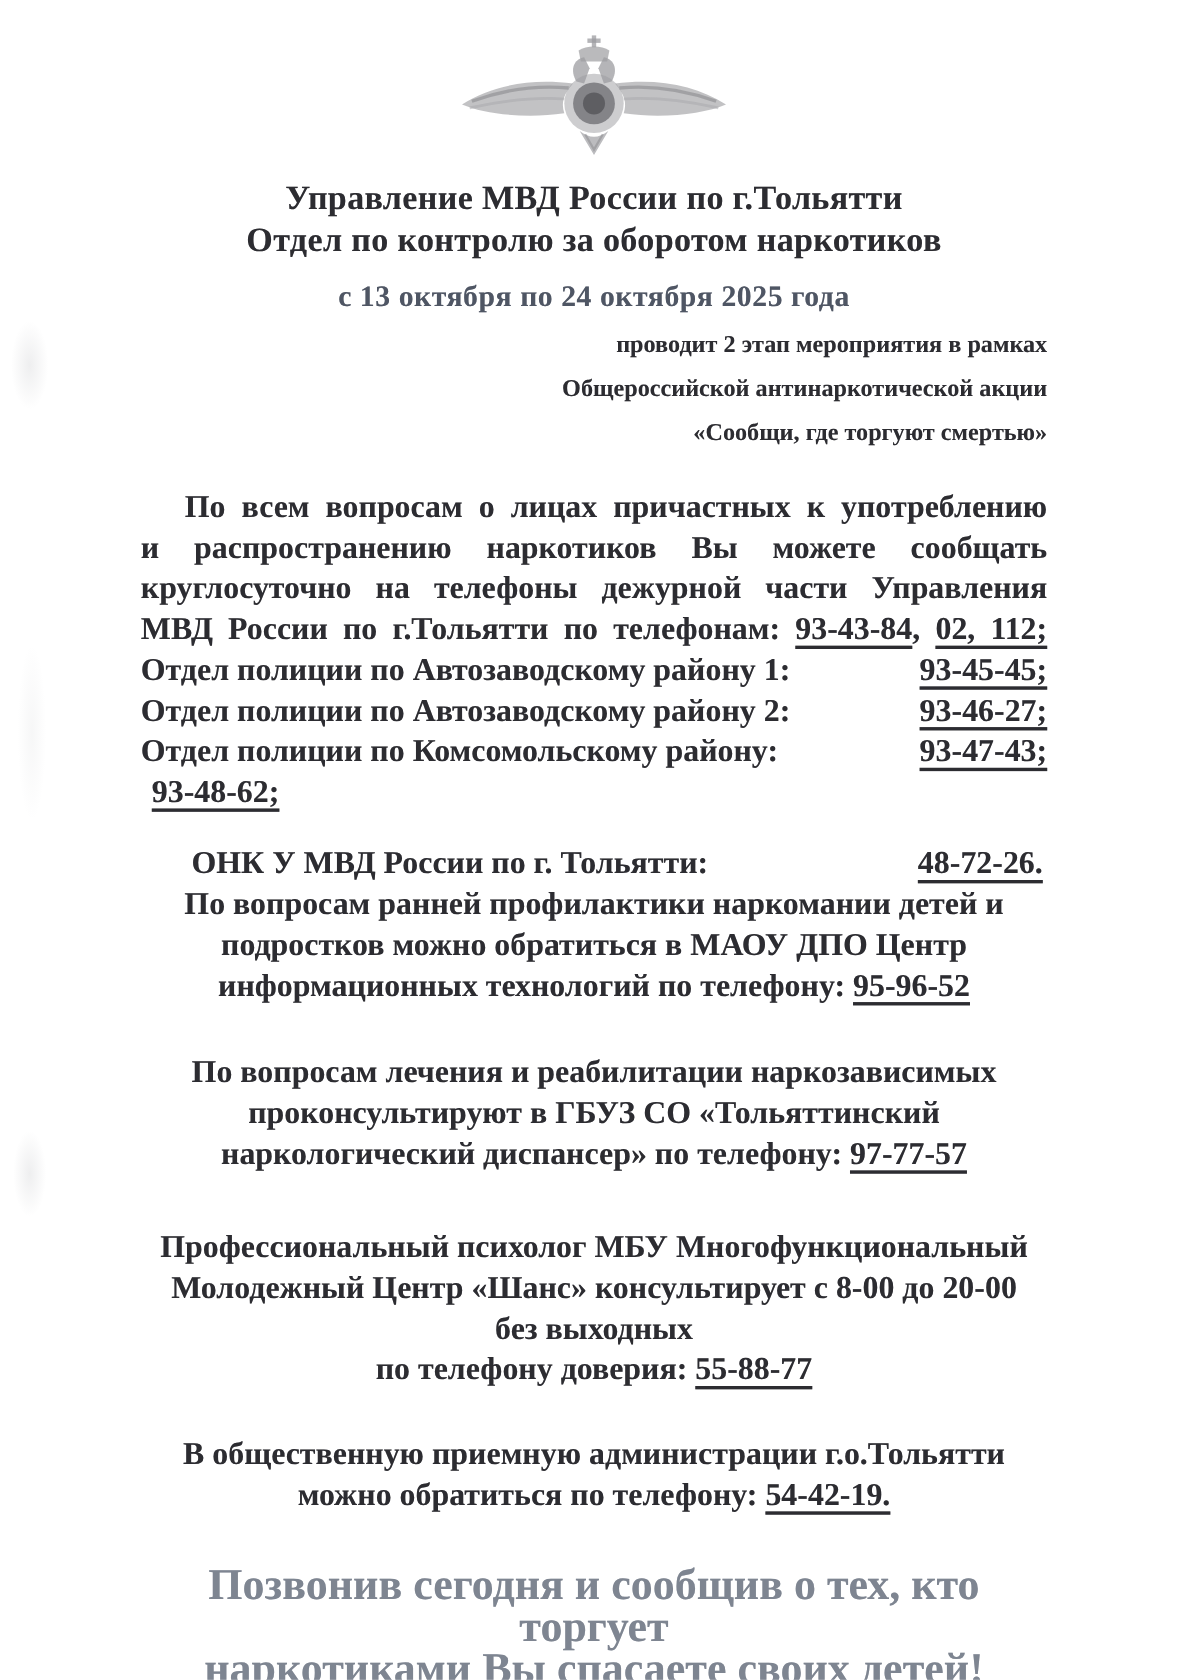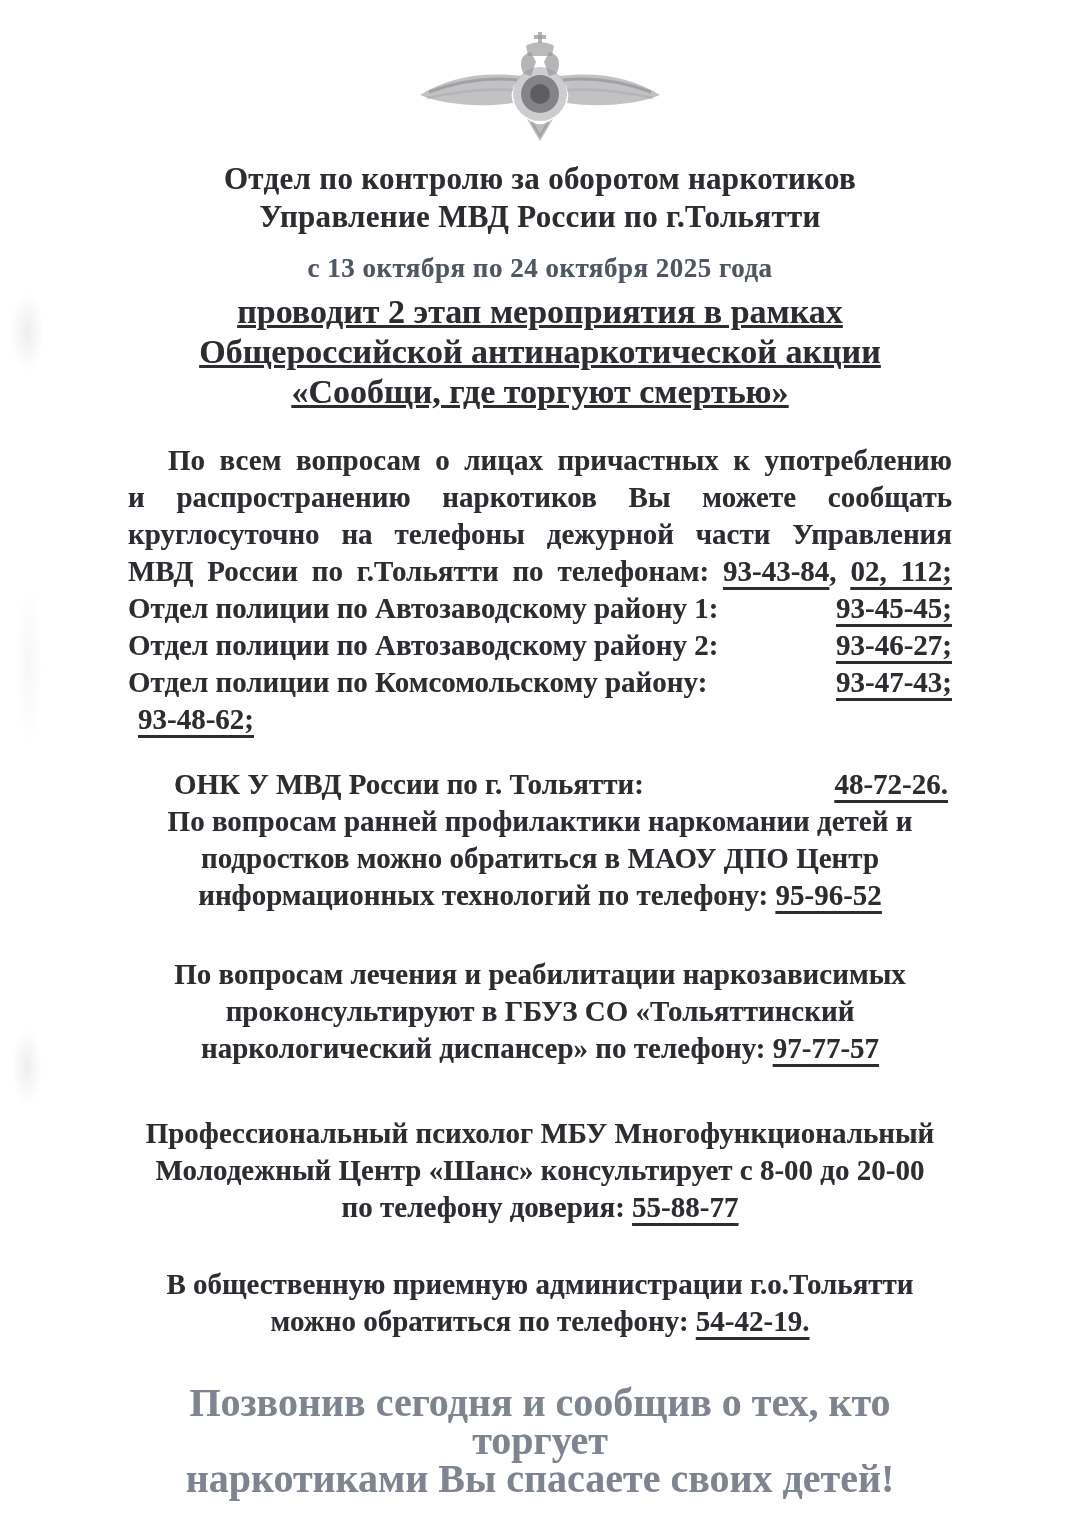--- a/index.html
+++ b/index.html
@@ -14,21 +14,21 @@
     text-shadow: 0 0 0.5px rgba(40,40,45,0.35);
   }
   .page { width: 824px; margin: 0 auto; padding-top: 32px; position: relative; }
   .emblem-wrap { text-align: center; margin-bottom: 12px; }
   .org { font-size: 31px; line-height: 38px; text-align: center; letter-spacing: 0.3px; }
   .date-heading {
     font-size: 27px; line-height: 48px; text-align: center;
     color: #4f5664; margin-top: 8px; letter-spacing: 0.5px;
     text-shadow: 0 0 0.6px rgba(79,86,100,0.45);
   }
-  .subtitle { font-size: 34px; line-height: 40px; text-align: center; text-decoration: underline; }
+  .subtitle { font-size: 22px; line-height: 40px; text-align: right; }
   .body-block { font-size: 29px; line-height: 37px; }
   .intro { margin-top: 30px; }
   .jline { text-align: justify; text-align-last: justify; }
   .indent { padding-left: 40px; }
   .ph {
     text-decoration: underline;
     text-decoration-thickness: 3px;
     text-underline-offset: 6px;
     white-space: nowrap;
   }
@@ -84,22 +84,22 @@
         <circle cx="125" cy="62" r="27" opacity="0.5"></circle>
         <circle cx="125" cy="62" r="19" fill="#77777b" opacity="0.85"></circle>
         <circle cx="125" cy="62" r="10" fill="#5a5a5e" opacity="0.9"></circle>
 
         <path d="M112,87 L125,109 L138,87 C129,94 121,94 112,87 Z" opacity="0.68"></path>
         <path d="M117,90 L125,104 L133,90" stroke="#87878b" stroke-width="2" fill="none" opacity="0.5"></path>
       </g>
     </svg>
   </div>
 
+  <div class="org">Управление МВД России по г.Тольятти</div>
   <div class="org">Отдел по контролю за оборотом наркотиков</div>
-  <div class="org">Управление МВД России по г.Тольятти</div>
 
   <div class="date-heading">с 13 октября по 24 октября 2025 года</div>
 
   <div class="subtitle">проводит  2 этап мероприятия в рамках</div>
   <div class="subtitle">Общероссийской антинаркотической акции</div>
   <div class="subtitle">«Сообщи, где торгуют смертью»</div>
 
   <div class="body-block intro">
     <div class="jline indent">По всем вопросам о лицах причастных к употреблению</div>
     <div class="jline">и распространению наркотиков Вы можете сообщать</div>
@@ -137,20 +137,21 @@
 
   <div class="body-block center treatment">
     <div>По вопросам лечения и реабилитации наркозависимых</div>
     <div>проконсультируют в ГБУЗ СО «Тольяттинский</div>
     <div><span>наркологический диспансер» по телефону:</span> <span class="ph">97-77-57</span></div>
   </div>
 
   <div class="body-block center psychologist">
     <div>Профессиональный психолог МБУ Многофункциональный</div>
     <div>Молодежный Центр «Шанс» консультирует с 8-00 до 20-00</div>
+    <div>без выходных</div>
     <div><span>по телефону доверия:</span> <span class="ph">55-88-77</span></div>
   </div>
 
   <div class="body-block center administration">
     <div>В общественную приемную администрации г.о.Тольятти</div>
     <div><span>можно обратиться по телефону:</span> <span class="ph">54-42-19.</span></div>
   </div>
 
   <div class="footer-note">
     <div>Позвонив сегодня и сообщив о тех, кто торгует</div>

